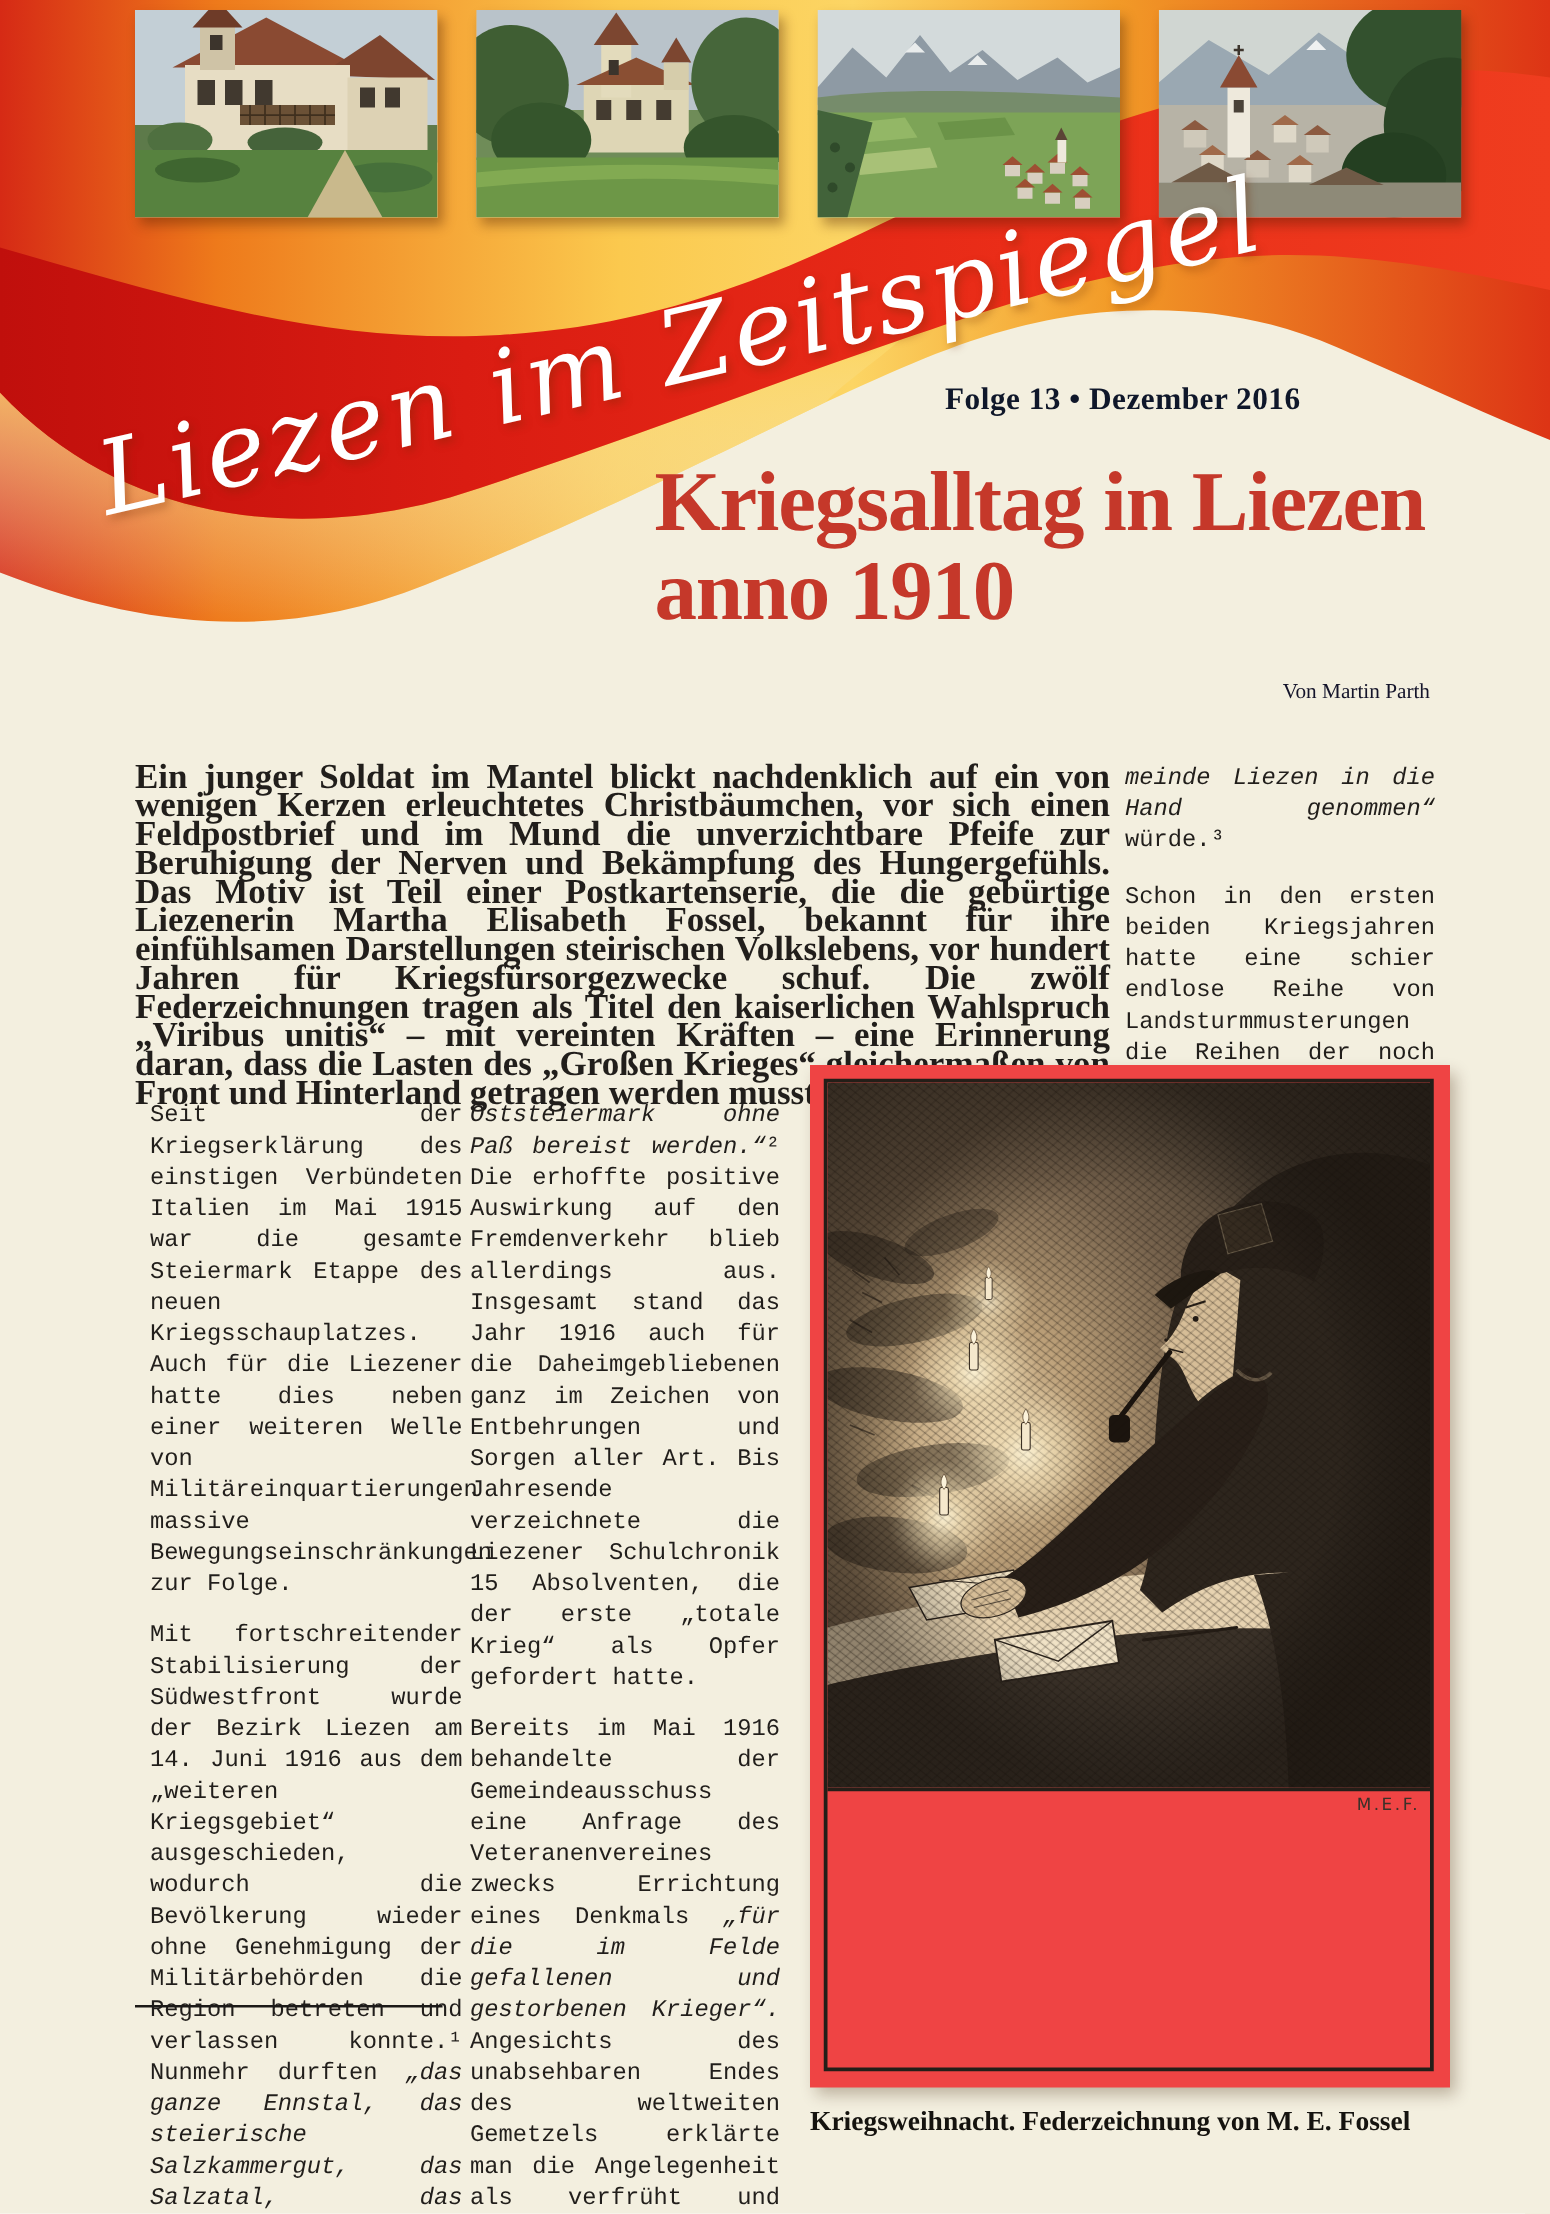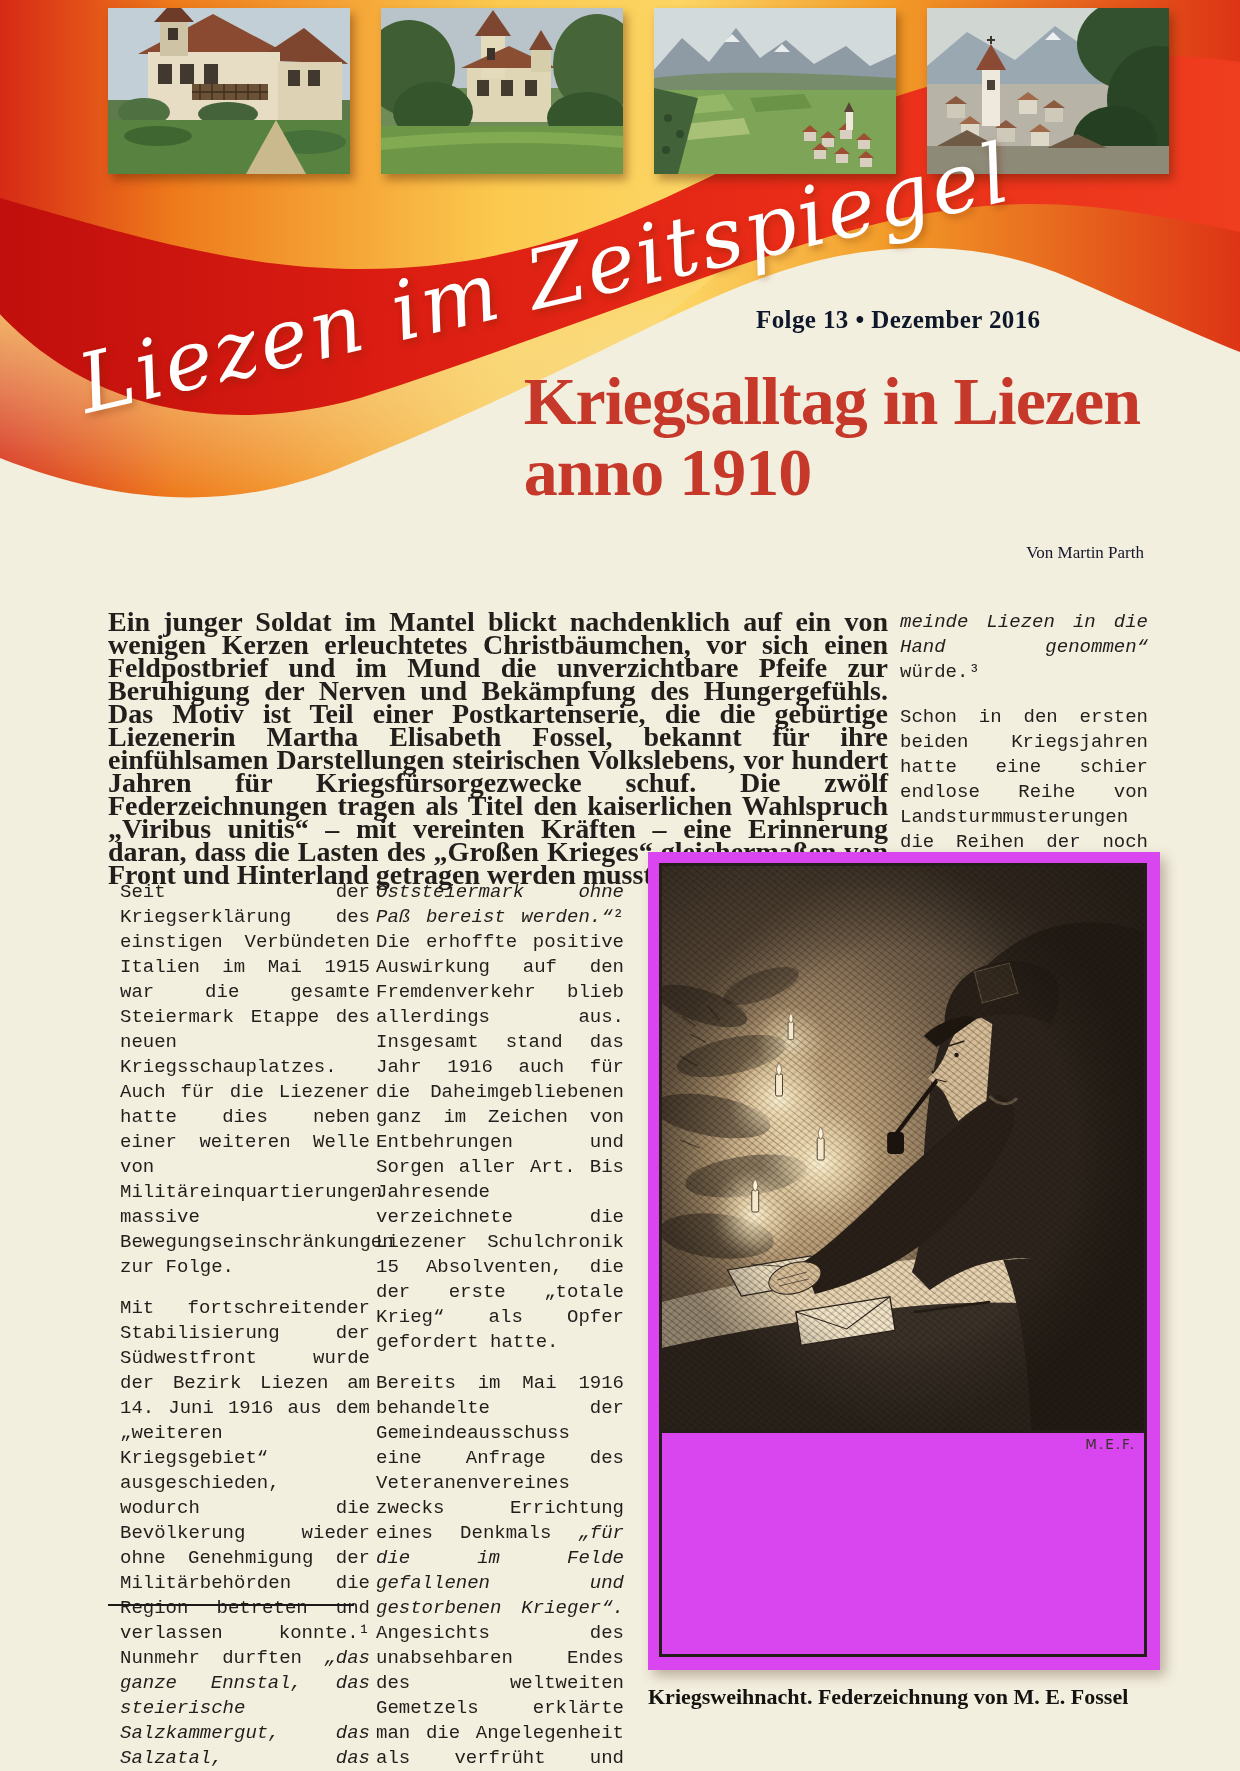--- a/index.html
+++ b/index.html
@@ -36,21 +36,21 @@
   .col-right{left:900px;top:610px;width:248px;}
   .col-right p{margin-bottom:20px;}
 
   
   .footrule{position:absolute;left:108px;top:1604px;width:246px;border-top:2px solid #1c1a18;}
   .footnotes{position:absolute;left:108px;top:1614px;width:540px;font-size:17.5px;line-height:24px;}
   .footnotes div{margin-bottom:2px;}
 
   
   .postcard{position:absolute;left:648px;top:852px;width:512px;height:818px;z-index:2;
-      background:#d946ef;box-shadow:5px 6px 12px rgba(60,30,0,.3);}
+      background:#ef4444;box-shadow:5px 6px 12px rgba(60,30,0,.3);}
   .pc-frame{position:absolute;left:11px;top:11px;right:13px;bottom:13px;
       border:3px solid #241e18;}
   .pc-frame svg{display:block;width:100%;height:564px;border-bottom:3px solid #241e18;}
   .signature{position:absolute;right:8px;top:570px;font-family:"DejaVu Sans",sans-serif;
       font-size:13.5px;letter-spacing:2px;color:#3a3129;}
   .caption{position:absolute;left:648px;top:1684px;width:512px;
       font-weight:bold;font-size:22px;color:#15130f;}
 </style>
 </head>
 <body>

